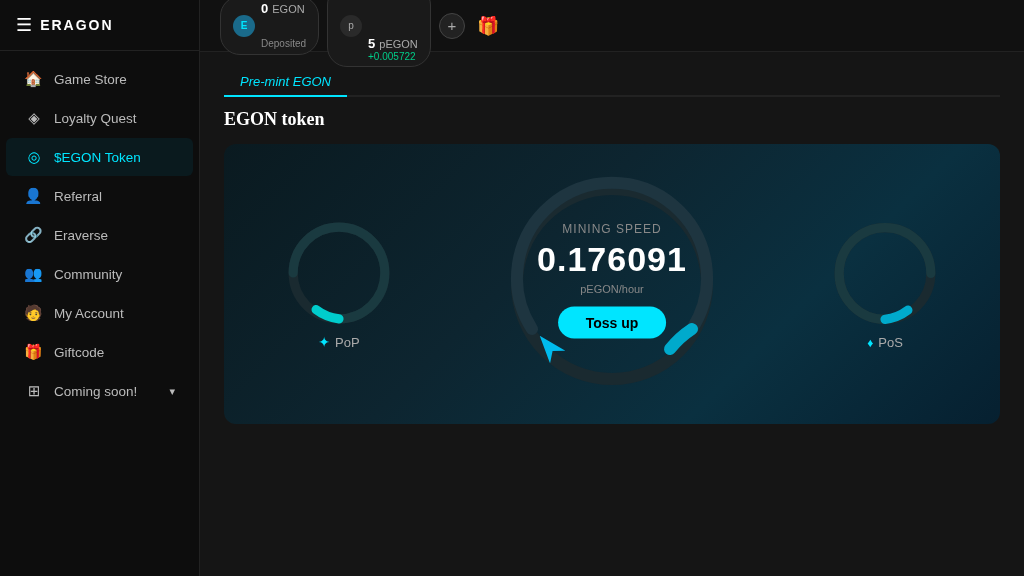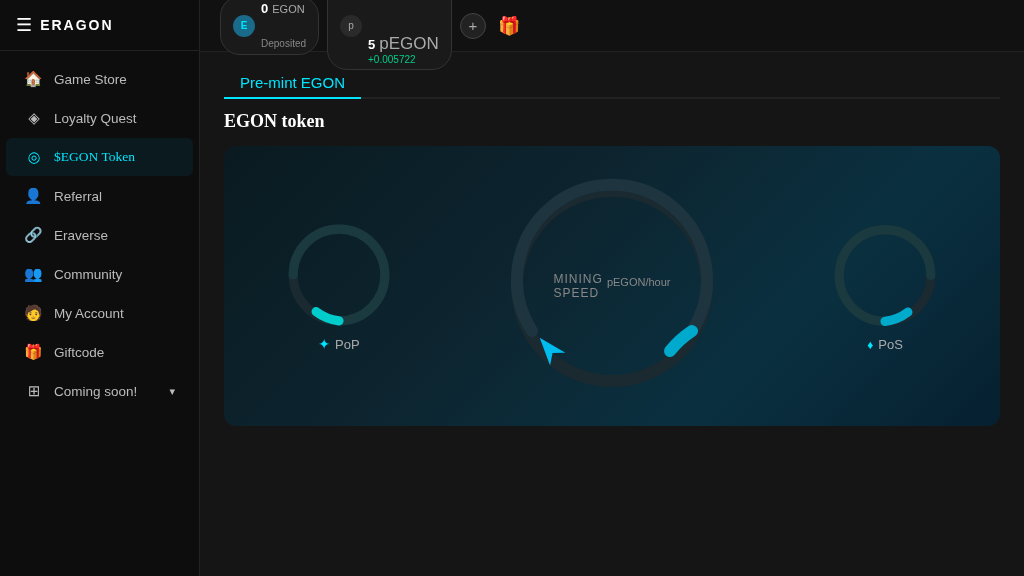--- a/index.html
+++ b/index.html
@@ -175,25 +175,26 @@
       overflow-y: auto;
     }
     .tab-bar {
       display: flex;
       gap: 0;
       margin-bottom: 12px;
       border-bottom: 2px solid #222;
     }
     .tab {
       padding: 6px 16px;
-      font-size: 15px;
+      font-size: 13px;
       cursor: pointer;
       color: #888;
       border-bottom: 2px solid transparent;
       margin-bottom: -2px;
+      font-style: italic;
     }
     .tab.active {
       color: #00e5ff;
       border-bottom: 2px solid #00e5ff;
     }
     .section-title {
       font-size: 18px;
       font-weight: 600;
       color: #fff;
       margin-bottom: 14px;
@@ -273,20 +274,21 @@
       color: #aaa;
     }
     .pos-label .diamond-icon {
       color: #00e5ff;
       font-size: 12px;
     }
 
     
     .center-panel {
       display: flex;
+      flex-direction: column;
       align-items: center;
       justify-content: center;
       gap: 4px;
       z-index: 2;
     }
     .mining-speed-label {
       font-size: 12px;
       color: #888;
       letter-spacing: 1px;
       text-transform: uppercase;
@@ -342,21 +344,21 @@
     <div class="nav-item">
       <span class="nav-icon">🏠</span>
       <span>Game Store</span>
     </div>
     <div class="nav-item">
       <span class="nav-icon">◈</span>
       <span>Loyalty Quest</span>
     </div>
     <div class="nav-item active">
       <span class="nav-icon" style="color:#00e5ff;">◎</span>
-      <span style="color:#00e5ff;font-family:Liberation Serif, serif;">$EGON Token</span>
+      <span style="color:#00e5ff;">$EGON Token</span>
     </div>
     <div class="nav-item">
       <span class="nav-icon">👤</span>
       <span>Referral</span>
     </div>
     <div class="nav-item">
       <span class="nav-icon">🔗</span>
       <span>Eraverse</span>
     </div>
     <div class="nav-item">
@@ -391,21 +393,21 @@
           <span class="token-label">EGON</span>
         </div>
         <span class="token-sub">Deposited</span>
       </div>
     </div>
     <div class="token-pill-pegon">
       <div class="token-icon2">p</div>
       <div class="pegon-info">
         <div style="display:flex;align-items:baseline;gap:4px;">
           <span class="pegon-amount">5</span>
-          <span style="color:#aaa;font-size:17px;margin-top:48px;">pEGON</span>
+          <span style="color:#aaa;font-size:11px;margin-top:48px;">pEGON</span>
         </div>
         <span class="pegon-sub">+0.005722</span>
       </div>
     </div>
     <div class="add-btn">+</div>
     <div class="gift-btn">🎁</div>
   </div>
 
   <div class="content">
 
@@ -442,21 +444,23 @@
           </svg>
 
           <div style="position:absolute;bottom:30px;left:38px;transform:rotate(-40deg);">
             <svg width="20" height="28" viewBox="0 0 20 28">
               <polygon points="10,0 20,28 10,20 0,28" fill="#00bbee"></polygon>
             </svg>
           </div>
 
           <div class="center-panel" style="position:absolute;top:50%;left:50%;transform:translate(-50%,-50%);">
             <span class="mining-speed-label">Mining Speed</span>
+            <span class="mining-value">0.176091</span>
             <span class="pegon-per-hour">pEGON/hour</span>
+            <button class="toss-btn">Toss up</button>
           </div>
         </div>
 
         <div class="pos-gauge">
           <svg class="pos-arc" viewBox="0 0 120 120">
             <circle cx="60" cy="60" r="50" fill="none" stroke="#1a2a30" stroke-width="10"></circle>
             <path d="M 110 60 A 50 50 0 1 0 60 110" fill="none" stroke="#1a3a40" stroke-width="10" stroke-linecap="round"></path>
 
             <path d="M 60 110 A 50 50 0 0 0 85 100" fill="none" stroke="#00aacc" stroke-width="10" stroke-linecap="round"></path>
           </svg>

